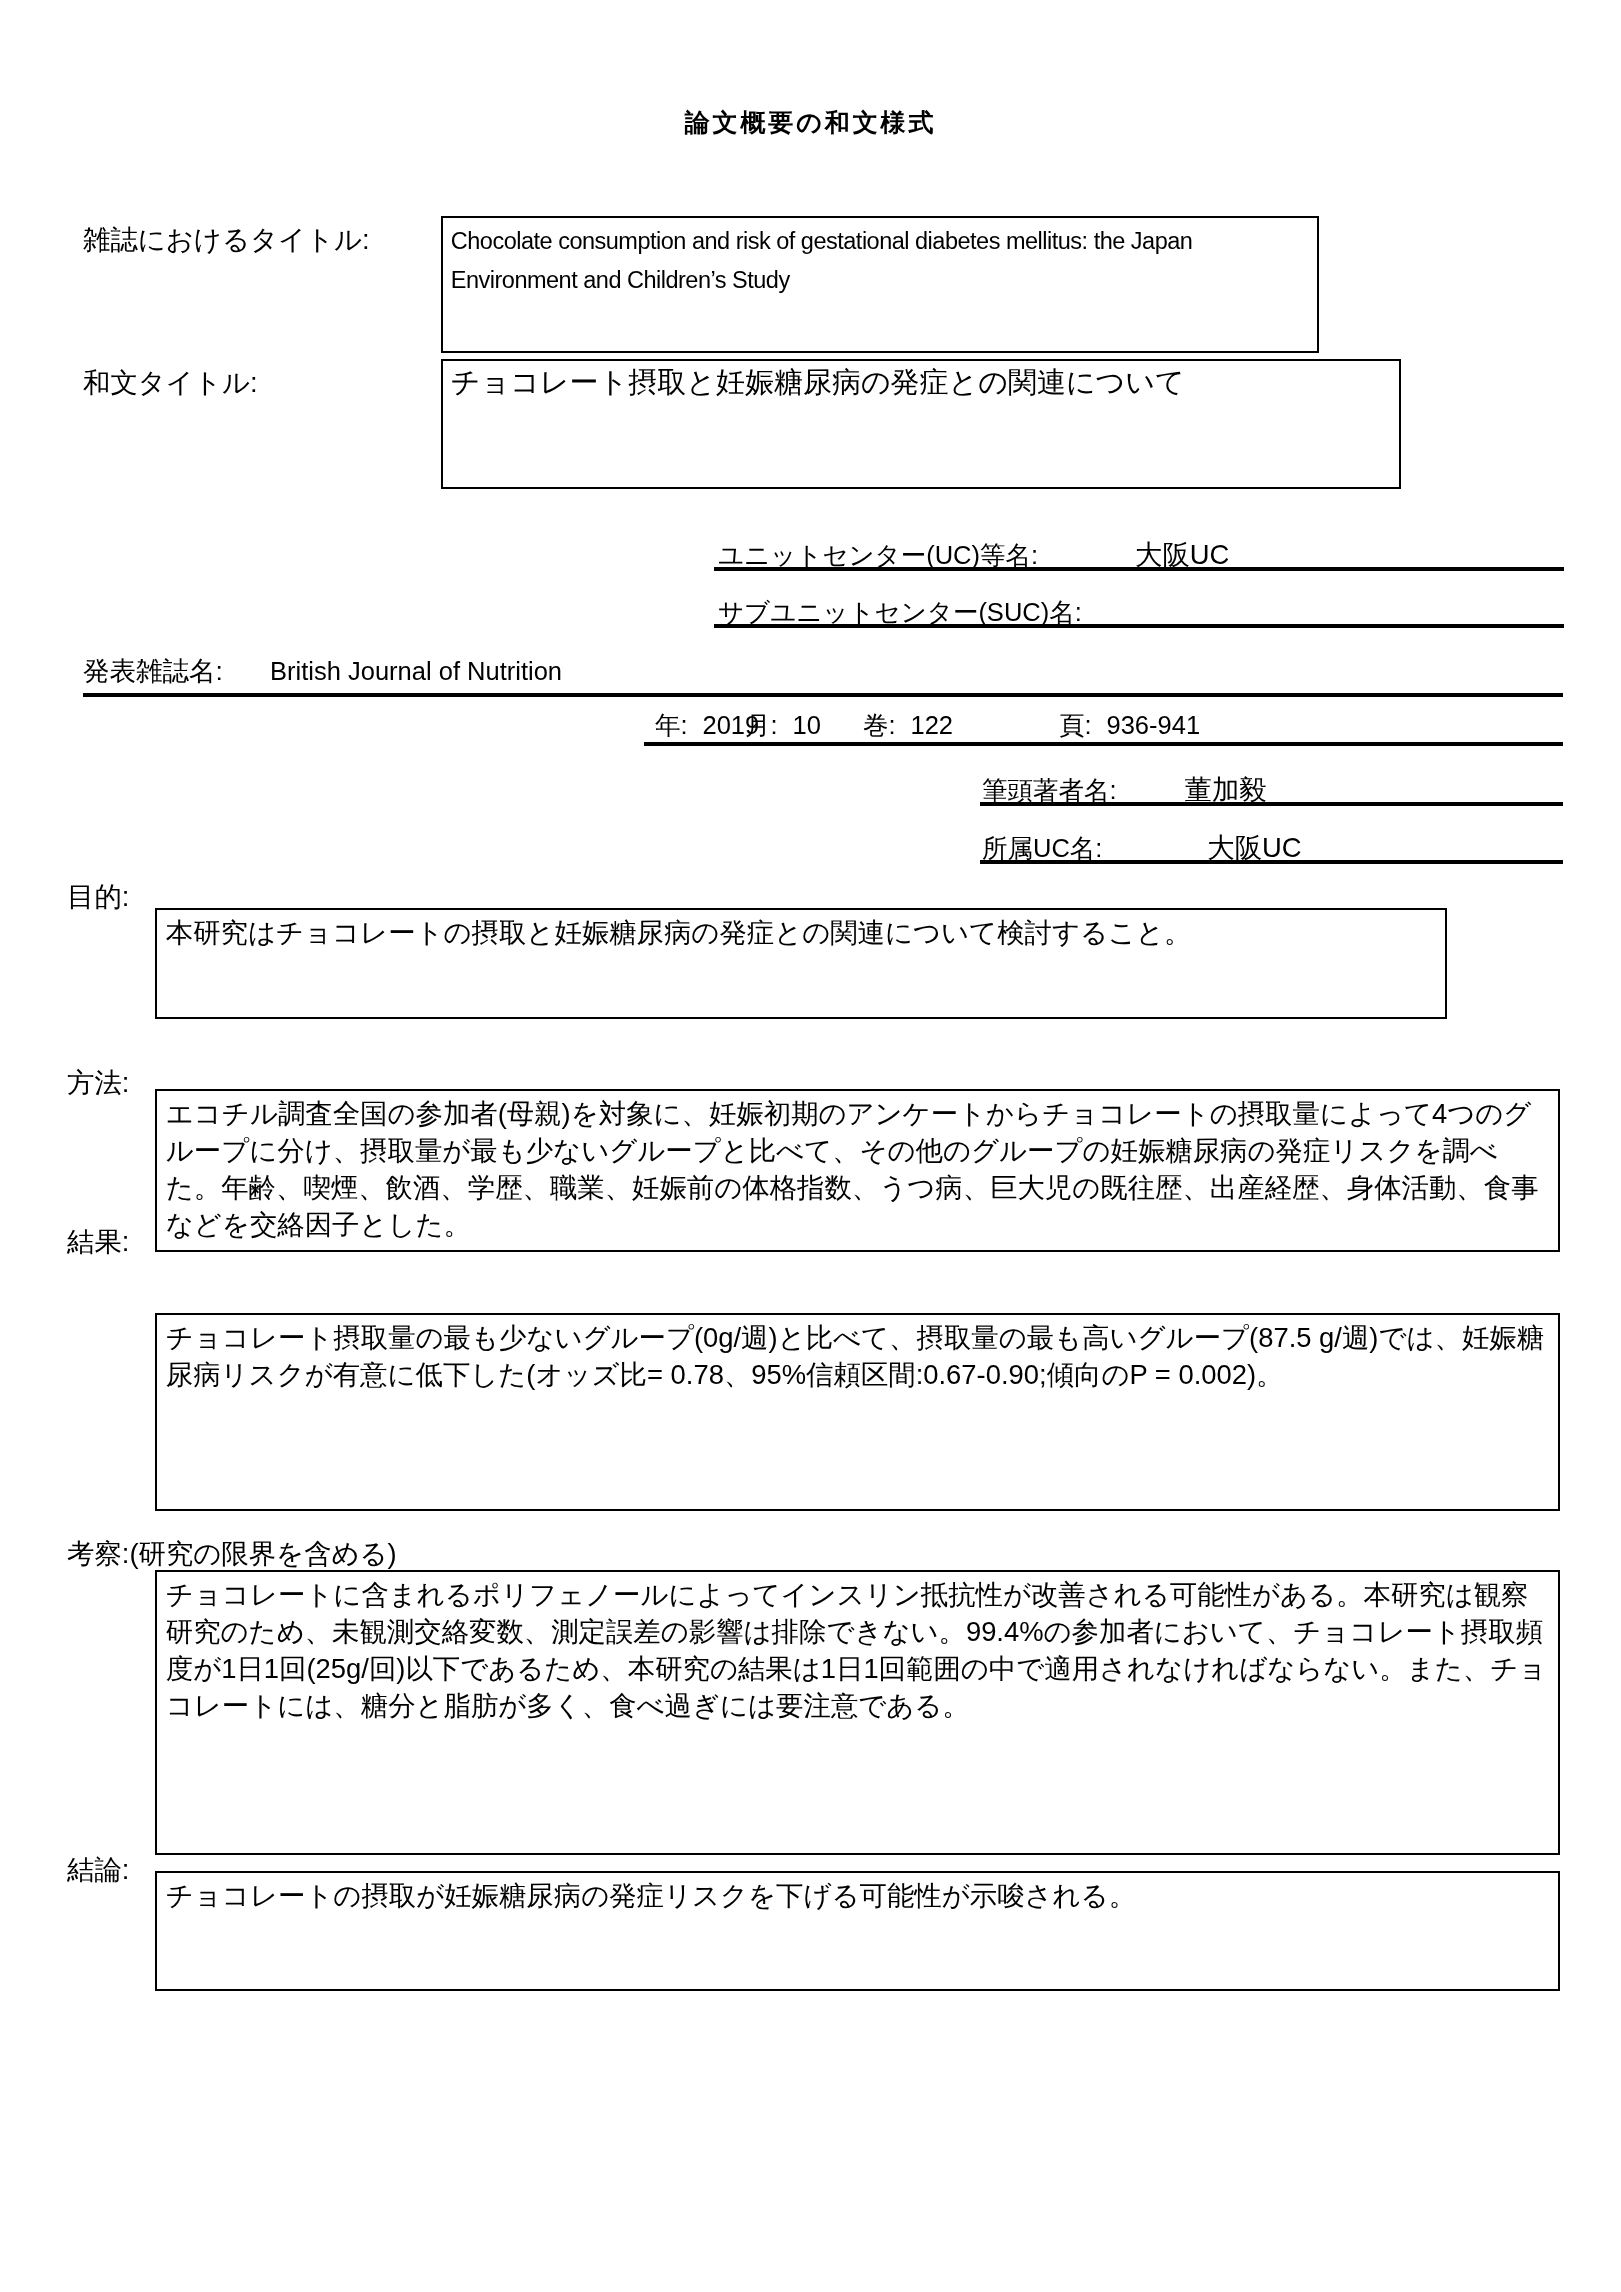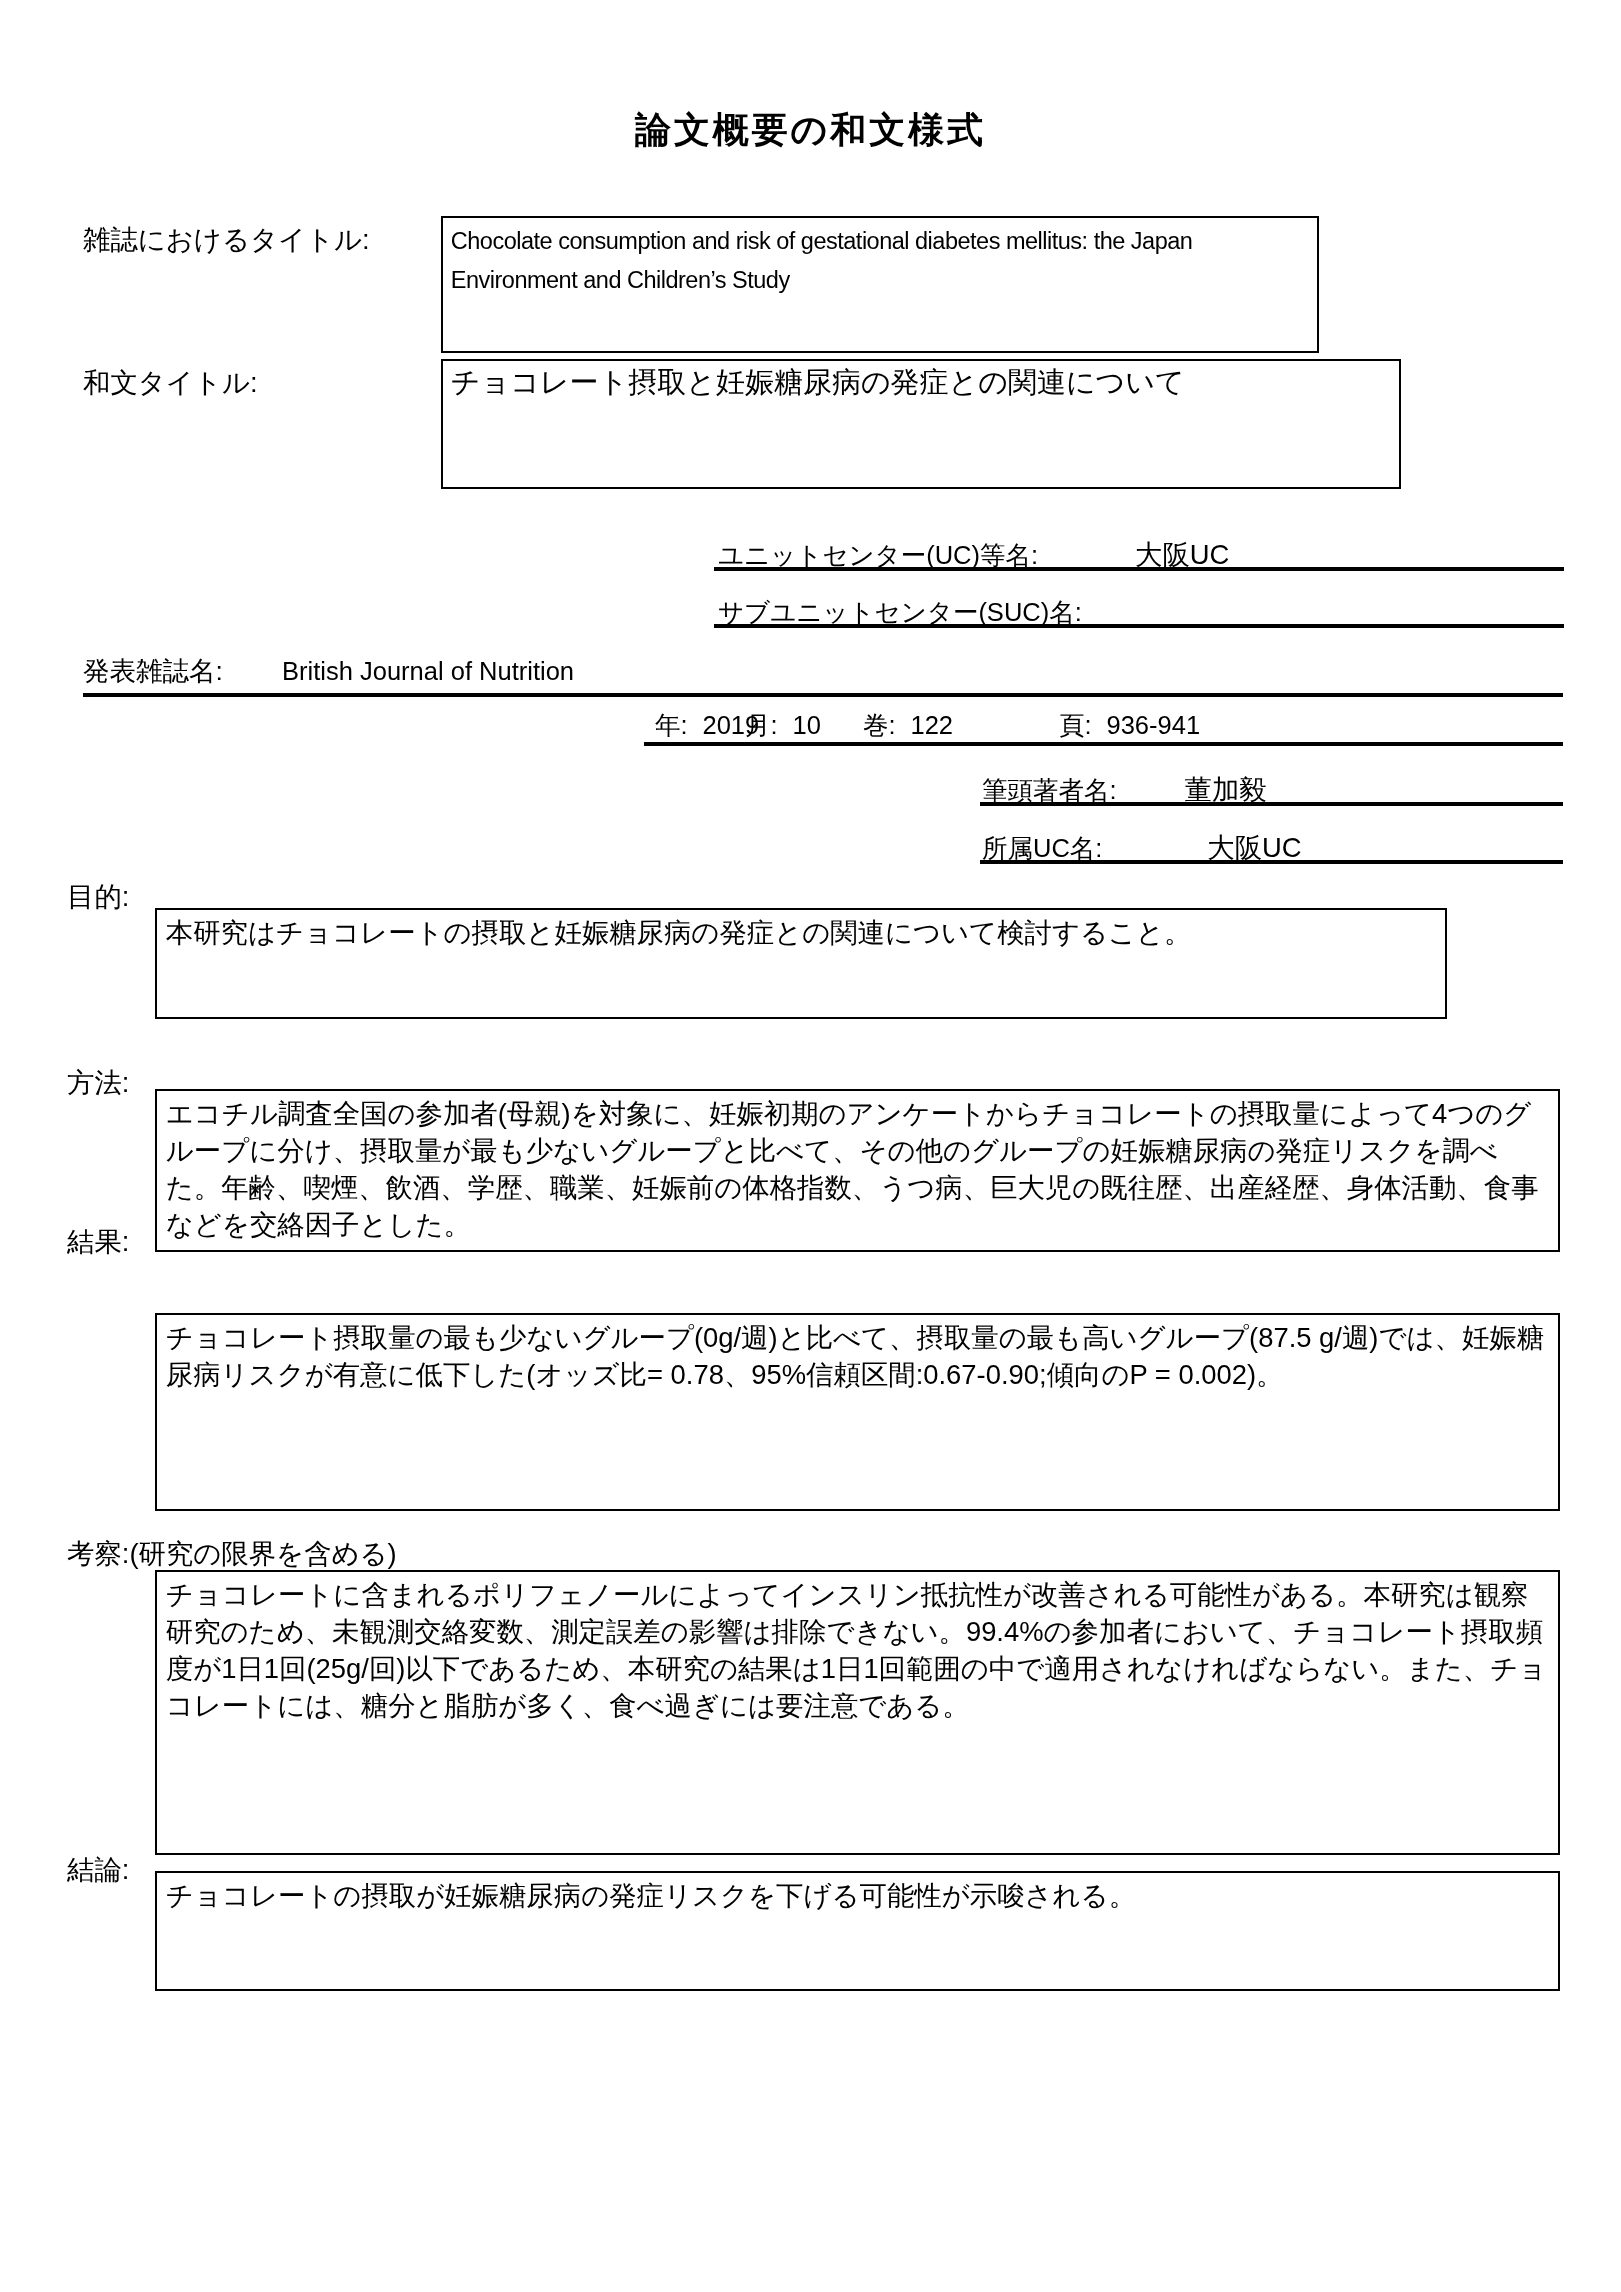--- a/index.html
+++ b/index.html
@@ -4,21 +4,21 @@
 <style>
   html,body{margin:0;padding:0;}
   body{
     width:1621px;height:2293px;background:#ffffff;color:#000;
     font-family:"Liberation Sans","DejaVu Sans",sans-serif;
     position:relative;overflow:hidden;
   }
   .abs{position:absolute;}
   .page-title{
     left:0;right:0;top:106px;text-align:center;
-    font-size:36px;font-weight:bold;letter-spacing:2.9px;
+    font-size:25px;font-weight:bold;letter-spacing:2.9px;
   }
   .flabel{font-size:27.4px;white-space:nowrap;}
   .flabel-sm{font-size:25.5px;white-space:nowrap;}
   .fvalue{font-size:25.5px;white-space:nowrap;}
   .box{
     position:absolute;border:2.9px solid #000;background:#fff;
     box-sizing:border-box;
   }
   .box-text-en{
     padding:3.9px 7.8px;font-size:23.5px;letter-spacing:-0.5px;line-height:39px;
@@ -54,21 +54,21 @@
 <div class="uline" style="left:714px;top:567px;width:850px;"></div>
 
 <div class="abs flabel-sm pair" style="left:718px;top:595px;">
   <span class="lbl">サブユニットセンター(SUC)名:</span>
   <span class="fvalue"></span>
 </div>
 <div class="uline" style="left:714px;top:624px;width:850px;"></div>
 
 <div class="abs flabel pair" style="left:83px;top:653px;font-size:26.5px;">
   <span class="lbl">発表雑誌名:</span>
-  <span class="fvalue" style="margin-left:40px;">British Journal of Nutrition</span>
+  <span class="fvalue" style="margin-left:28px;">British Journal of Nutrition</span>
 </div>
 <div class="uline" style="left:83px;top:693px;width:1480px;"></div>
 
 <div class="abs flabel-sm pair" style="left:655px;top:708px;">
   <span class="lbl" style="margin-right:7.8px;">年:</span>
   <span>2019</span>
 </div>
 <div class="abs flabel-sm pair" style="left:745px;top:708px;">
   <span class="lbl" style="margin-right:7.8px;">月:</span>
   <span>10</span>

